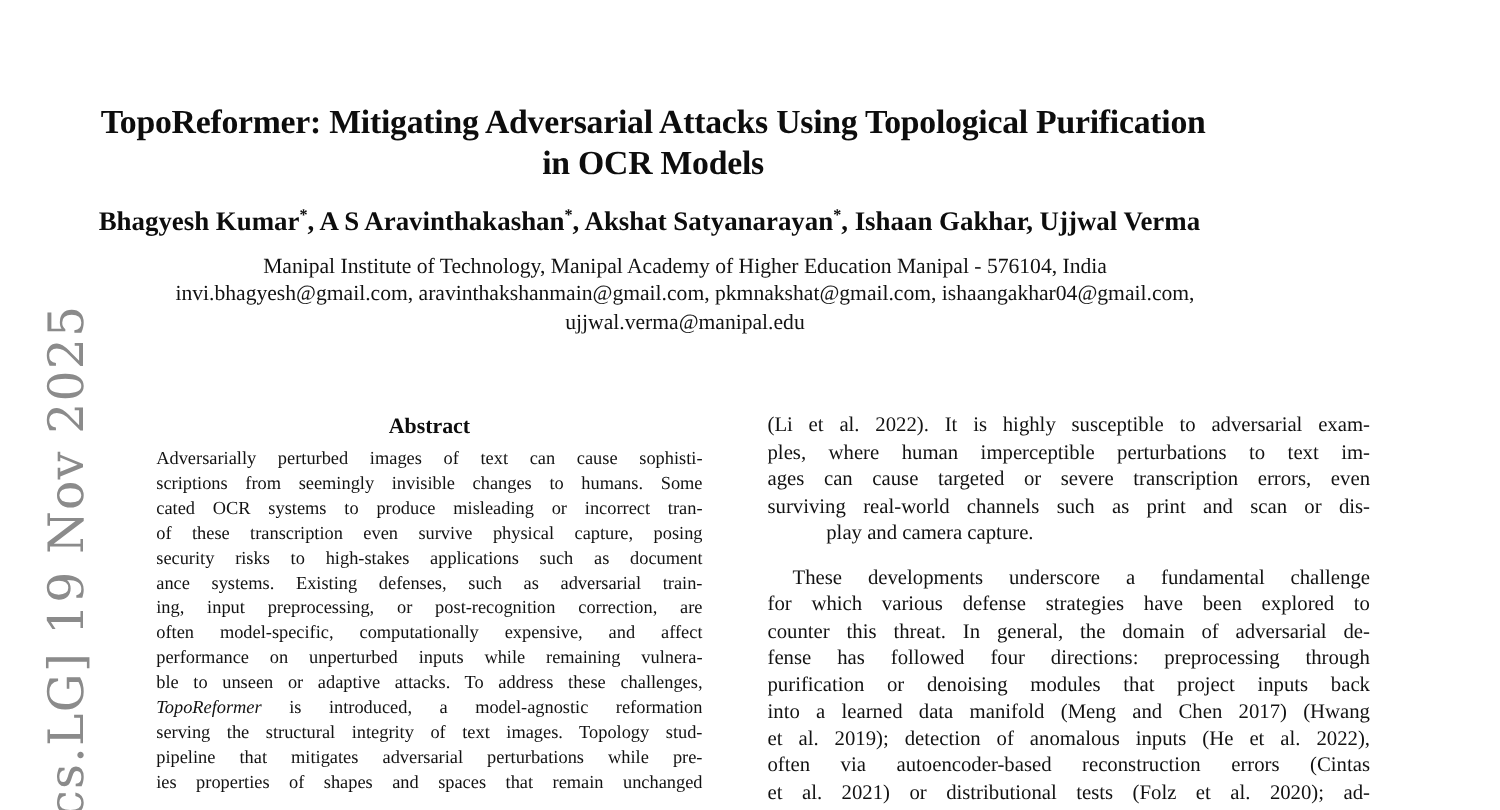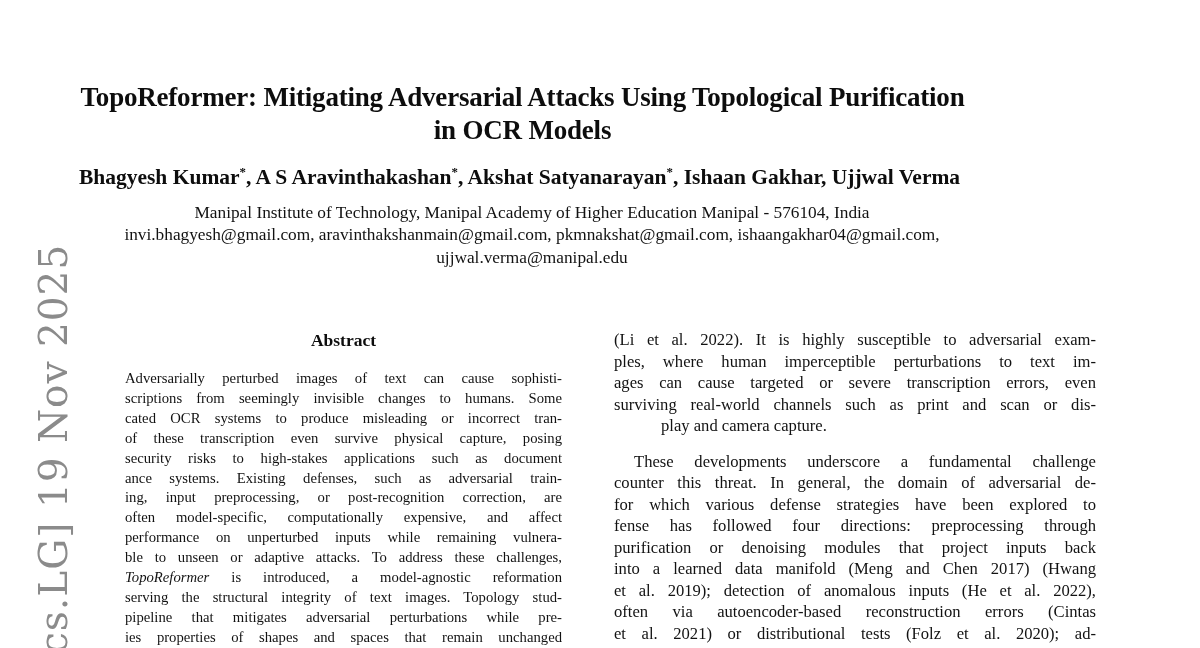--- a/index.html
+++ b/index.html
@@ -39,30 +39,31 @@
     text-align: center;
     font-size: 21.5px; font-weight: bold;
     color: #0d0d0d;
   }
   .authors sup { font-size: 60%; vertical-align: super; }
   .meta {
     position: absolute; top: 202px; left: 0; width: 1064px;
     text-align: center;
     font-size: 17.3px;
     line-height: 22.4px;
+    padding-left: 16px;
   }
 
   
   .abstract {
     position: absolute; left: 125px; top: 330px; width: 437px;
   }
   .abstract-heading {
     text-align: center;
     font-size: 17.5px; font-weight: bold;
-    margin-bottom: 18px;
+    margin-bottom: 7px;
     color: #0d0d0d;
   }
   .abstract .line {
     font-size: 14.7px;
     line-height: 19.9px;
   }
 
   
   .rcol {
     position: absolute; left: 614px; top: 329px; width: 482px;
@@ -125,22 +126,22 @@
 <div class="rcol">
   <div class="para">
       <div class="line">(Li et al. 2022). It is highly susceptible to adversarial exam-</div>
       <div class="line">ples, where human imperceptible perturbations to text im-</div>
       <div class="line">ages can cause targeted or severe transcription errors, even</div>
       <div class="line">surviving real-world channels such as print and scan or dis-</div>
       <div class="line end">play and camera capture.</div>
     </div>
   <div class="para">
       <div class="line ind">These developments underscore a fundamental challenge</div>
+      <div class="line">for which various defense strategies have been explored to</div>
       <div class="line">counter this threat. In general, the domain of adversarial de-</div>
-      <div class="line">for which various defense strategies have been explored to</div>
       <div class="line">fense has followed four directions: preprocessing through</div>
       <div class="line">purification or denoising modules that project inputs back</div>
       <div class="line">into a learned data manifold (Meng and Chen 2017) (Hwang</div>
       <div class="line">et al. 2019); detection of anomalous inputs (He et al. 2022),</div>
       <div class="line">often via autoencoder-based reconstruction errors (Cintas</div>
       <div class="line">et al. 2021) or distributional tests (Folz et al. 2020); ad-</div>
       <div class="line">versarially robust training of recognition models (Zhang Ab-</div>
     </div>
 </div>
 

